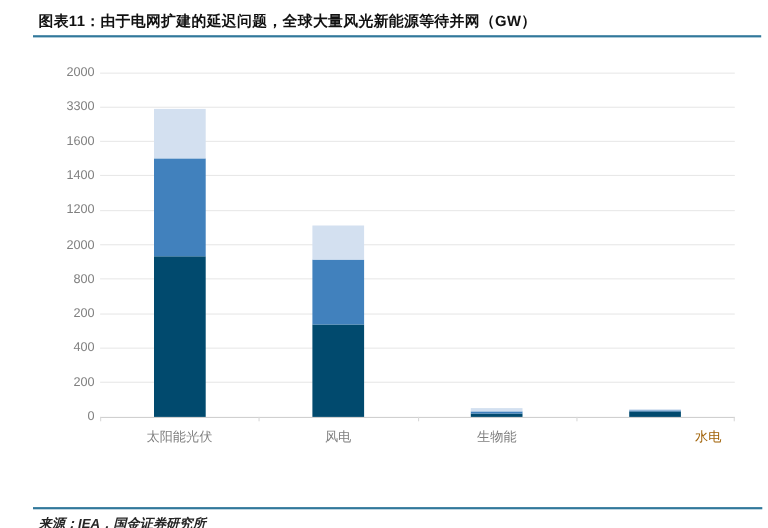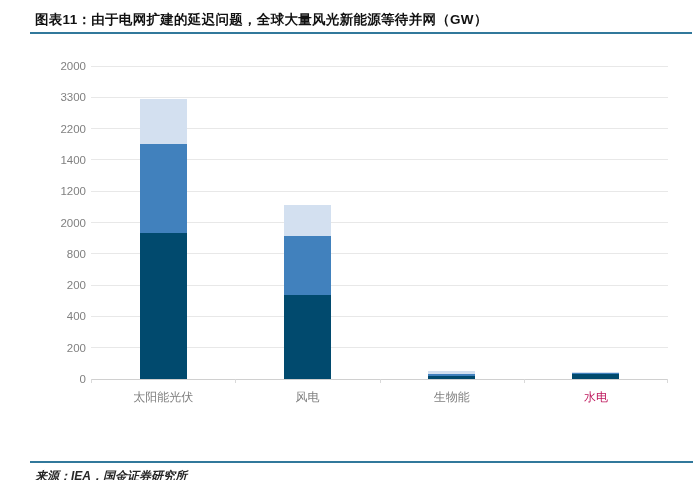--- a/index.html
+++ b/index.html
@@ -73,21 +73,21 @@
 
   <div id="y-axis">
       <div class="y-label" style="top: 372px; color: rgb(128, 128, 128);">0</div>
       <div class="y-label" style="top: 340.7px; color: rgb(128, 128, 128);">200</div>
       <div class="y-label" style="top: 309.4px; color: rgb(128, 128, 128);">400</div>
       <div class="y-label" style="top: 278.1px; color: rgb(128, 128, 128);">200</div>
       <div class="y-label" style="top: 246.8px; color: rgb(128, 128, 128);">800</div>
       <div class="y-label" style="top: 215.5px; color: rgb(128, 128, 128);">2000</div>
       <div class="y-label" style="top: 184.2px; color: rgb(128, 128, 128);">1200</div>
       <div class="y-label" style="top: 152.9px; color: rgb(128, 128, 128);">1400</div>
-      <div class="y-label" style="top: 121.6px; color: rgb(128, 128, 128);">2200</div>
+      <div class="y-label" style="top: 121.6px; color: rgb(128, 128, 128);">1600</div>
       <div class="y-label" style="top: 90.3px; color: rgb(128, 128, 128);">3300</div>
       <div class="y-label" style="top: 59px; color: rgb(128, 128, 128);">2000</div>
     </div>
 
   <div id="plot">
       <div class="gridline" style="top: 281.2px; background: rgb(232, 232, 232);"></div>
       <div class="gridline" style="top: 249.9px; background: rgb(232, 232, 232);"></div>
       <div class="gridline" style="top: 218.6px; background: rgb(232, 232, 232);"></div>
       <div class="gridline" style="top: 187.3px; background: rgb(232, 232, 232);"></div>
       <div class="gridline" style="top: 156px; background: rgb(232, 232, 232);"></div>
@@ -121,20 +121,20 @@
         <div class="bar-seg" style="bottom: 4.695px; height: 1.565px; background: rgb(65, 129, 189);"></div>
         <div class="bar-seg" style="bottom: 6.26px; height: 0.7825px; background: rgb(211, 224, 240);"></div>
       </div>
     </div>
 
 
   <div id="x-axis">
       <div class="x-label" style="left: 103.125px; width: 120px; color: rgb(128, 128, 128);">太阳能光伏</div>
       <div class="x-label" style="left: 247.375px; width: 120px; color: rgb(128, 128, 128);">风电</div>
       <div class="x-label" style="left: 391.625px; width: 120px; color: rgb(128, 128, 128);">生物能</div>
-      <div class="x-label" style="left: 535.875px; width: 120px; color: #be185d;">水电</div>
+      <div class="x-label" style="left: 535.875px; width: 120px; color: #a16207; text-align: right;">水电</div>
     </div>
 
 
   <div id="source-rule" style="background: rgb(49, 120, 155);"></div>
   <div id="source-text">来源：IEA，国金证券研究所</div>
 
 </div>
 
 </body></html>

